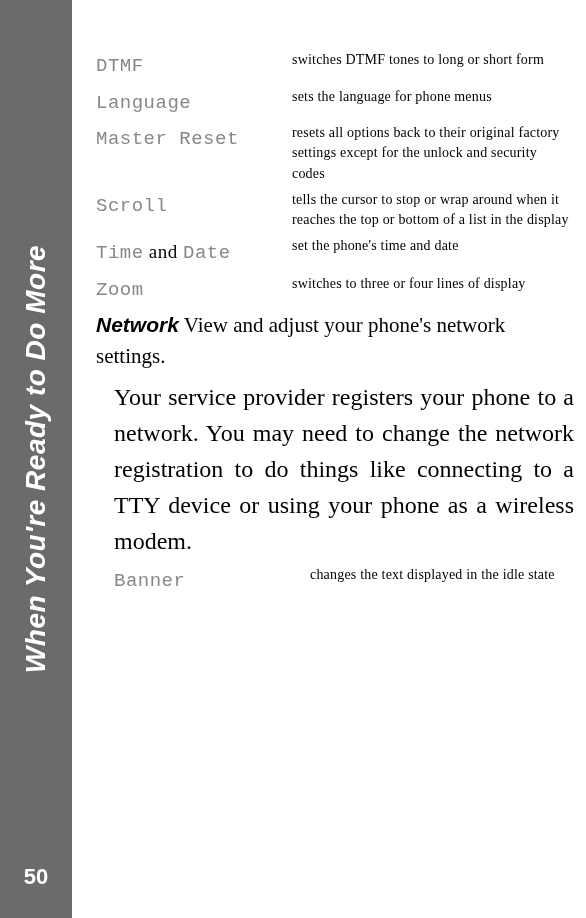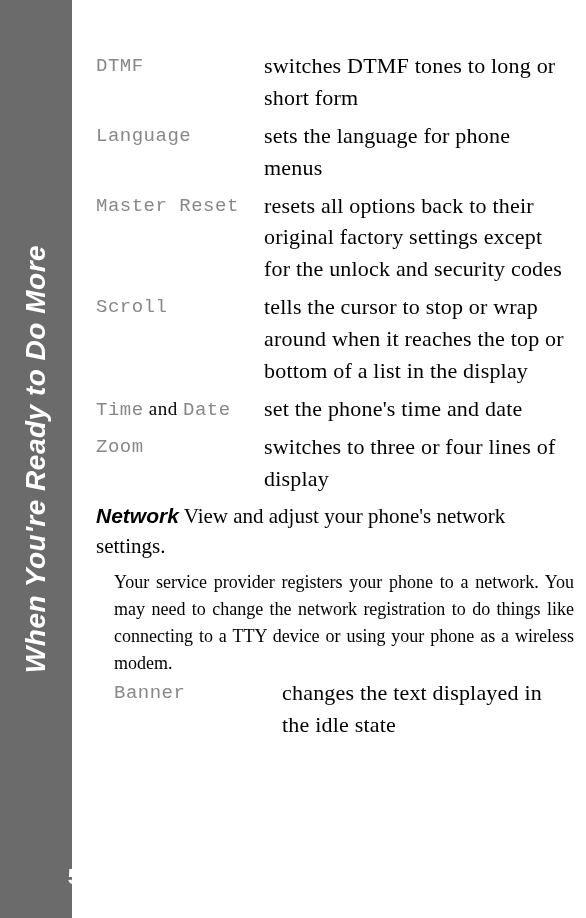--- a/index.html
+++ b/index.html
@@ -36,74 +36,74 @@
     .page-number {
       position: absolute;
       left: 0;
       bottom: 28px;
       width: 72px;
       text-align: center;
       color: #fff;
       font-family: Arial, Helvetica, sans-serif;
       font-weight: bold;
       font-size: 22px;
-      margin-left: 44px;
     }
     .content {
       position: absolute;
       left: 96px;
       top: 50px;
       width: 478px;
       color: #000;
     }
     .row {
       display: flex;
       align-items: flex-start;
       margin-bottom: 6px;
+      gap: 28px;
     }
     .term {
       width: 168px;
       flex-shrink: 0;
       color: #888;
       font-family: 'Courier New', Courier, monospace;
       font-size: 19px;
       letter-spacing: 0.5px;
       line-height: 1.5;
       padding-top: 2px;
     }
     .term .and {
       color: #000;
       font-family: Georgia, serif;
     }
     .desc {
       flex: 1;
-      font-size: 22px;
+      font-size: 14px;
       line-height: 1.45;
       letter-spacing: 0.2px;
       padding-right: 4px;
     }
     .desc .italic {
     }
     .section-para {
       font-size: 21px;
       line-height: 1.45;
       margin-top: 4px;
       margin-bottom: 8px;
     }
     .section-para .heading {
       font-family: Arial, Helvetica, sans-serif;
       font-weight: bold;
       font-style: italic;
       font-size: 21px;
     }
     .indented {
       margin-left: 18px;
-      font-size: 18px;
+      font-size: 24px;
       line-height: 1.5;
-      margin-bottom: 0;
+      margin-bottom: 6px;
       text-align: justify;
     }
   </style>
 </head>
 <body>
 
 <div class="sidebar">
   <div class="sidebar-title">When You're Ready to Do More</div>
   <div class="page-number">50</div>
 </div>

